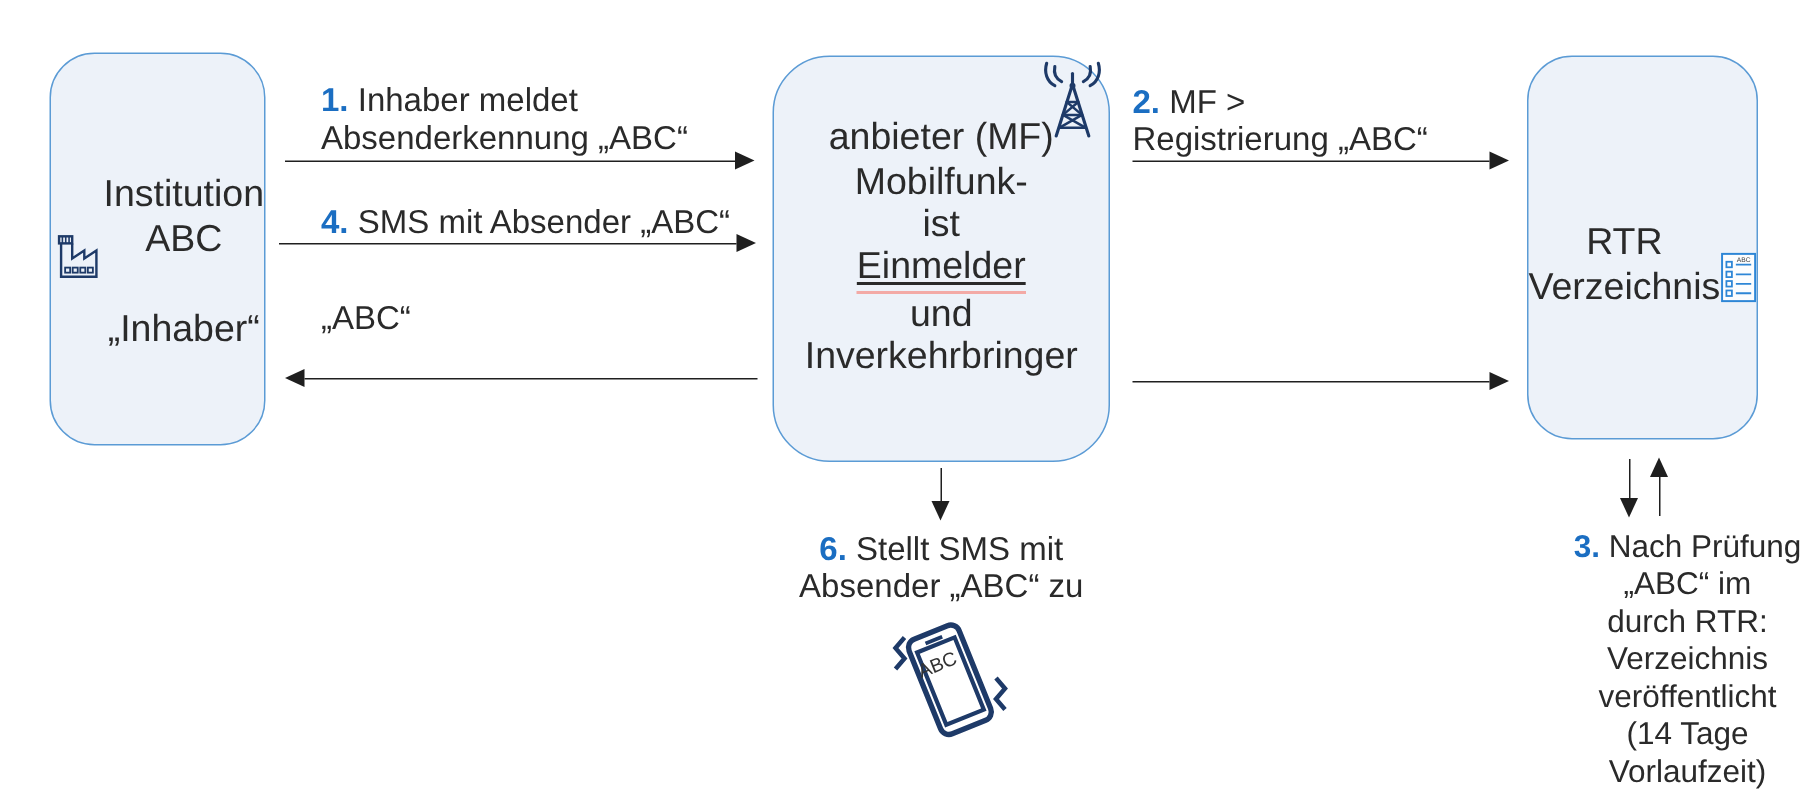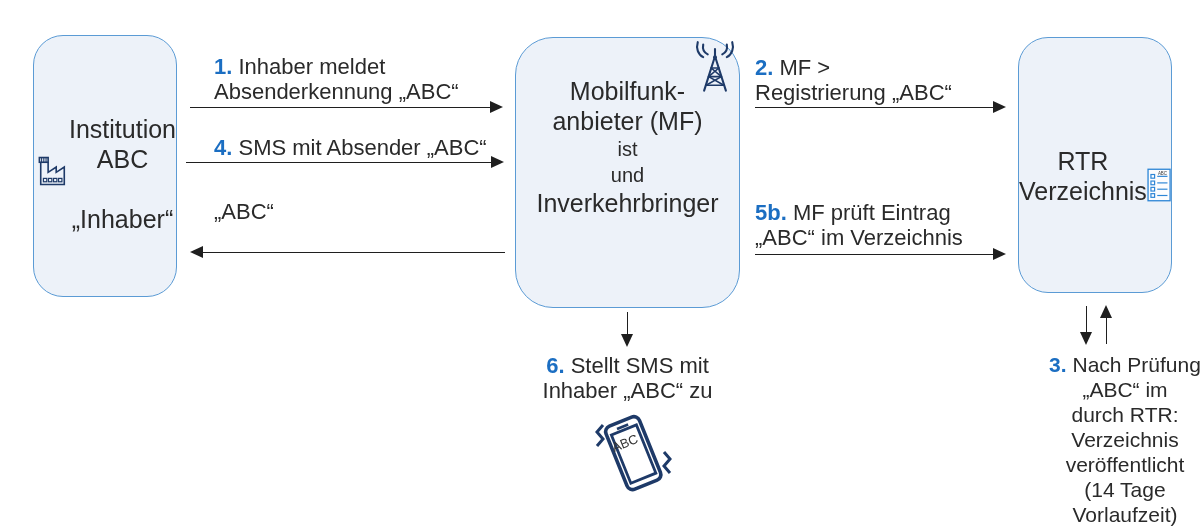--- a/index.html
+++ b/index.html
@@ -8,21 +8,21 @@
   
   .node{position:absolute;background:#edf2f9;border:1.5px solid #5b9bd5;box-sizing:border-box;}
   .node-institution{left:33px;top:35px;width:144px;height:262px;border-radius:30px;
       display:flex;align-items:center;padding-top:10px;}
   .node-mobilfunk{left:515px;top:37px;width:225px;height:271px;border-radius:38px;}
   .node-rtr{left:1018px;top:37px;width:154px;height:256px;border-radius:30px;
       display:flex;flex-direction:row;align-items:center;padding-top:22px;}
   .node-text{font-size:25px;line-height:30px;text-align:center;}
   .mf-content{position:absolute;left:0;right:0;top:38px;text-align:center;}
   .mf-l{font-size:25px;line-height:30px;}
-  .mf-s{font-size:20px;line-height:26px;}
+  .mf-s{font-size:25px;line-height:26px;}
   .mf-u{font-size:25px;line-height:31px;}
   .u-spell{display:inline-block;text-decoration:underline;text-decoration-thickness:1.5px;
       text-underline-offset:3px;border-bottom:2.5px solid #f3aaa6;padding-bottom:1px;}
   .inhaber{margin-top:30px;}
   
   .label{position:absolute;font-size:22px;line-height:25px;white-space:nowrap;}
   .label .num{font-weight:bold;color:#1b6ec2;}
   .label-center{text-align:center;white-space:normal;}
   .step3{font-size:21px;}
   
@@ -54,23 +54,24 @@
     </svg>
     <div class="node-text" style="margin-top:6px;">
       <div>Institution</div>
       <div>ABC</div>
       <div class="inhaber">„Inhaber“</div>
     </div>
   </div>
 
   <div class="node node-mobilfunk">
     <div class="mf-content">
+      <div class="mf-l">anbieter (MF)</div>
       <div class="mf-l">Mobilfunk-</div>
-      <div class="mf-l">anbieter (MF)</div>
       <div class="mf-s">ist</div>
+      <div class="mf-u"><span class="u-spell">Einmelder</span></div>
       <div class="mf-s">und</div>
       <div class="mf-u">Inverkehrbringer</div>
     </div>
   </div>
   <svg class="icon-abs" style="left:686px;top:40px;" width="58" height="56" viewBox="0 0 64 60">
     <g fill="none" stroke="#1e3a68" stroke-width="2.3" stroke-linecap="round">
       <path d="M32 9 V16"></path>
       <circle cx="32" cy="18" r="2.2" fill="#1e3a68" stroke="none"></circle>
       <path d="M32 17 L20 55 M32 17 L44 55"></path>
       <path d="M27.8 30 H36.2 M25 39.5 H39 M22.2 49 H41.8" stroke-width="1.8"></path>
@@ -126,34 +127,29 @@
   <div class="hline" style="left:203px;top:252px;width:302px;"></div>
 
   <div class="label" style="left:755px;top:55px;">
     <div><span class="num">2.</span>
       <span>MF &gt;</span></div>
     <div>Registrierung „ABC“</div>
   </div>
   <div class="hline" style="left:755px;top:107px;width:238px;"></div>
   <div class="ah ah-r" style="left:993px;top:101px;"></div>
 
-  <div class="label" style="left:755px;top:200px;">
-    <div><span class="num">5b.</span>
-      <span>MF prüft Eintrag</span></div>
-    <div>„ABC“ im Verzeichnis</div>
-  </div>
   <div class="hline" style="left:755px;top:254px;width:238px;"></div>
   <div class="ah ah-r" style="left:993px;top:248px;"></div>
 
   <div class="vline" style="left:627px;top:312px;height:22px;"></div>
   <div class="ah ah-d" style="left:621px;top:334px;"></div>
   <div class="label label-center" style="left:515px;top:353px;width:225px;">
     <div><span class="num">6.</span>
       <span>Stellt SMS mit</span></div>
-    <div>Inhaber „ABC“ zu</div>
+    <div>Absender „ABC“ zu</div>
   </div>
   <svg class="icon-abs" style="left:586px;top:407px;" width="96" height="96" viewBox="0 0 96 96">
     <g transform="rotate(-22 48 48)" fill="none" stroke="#1e3a68">
       <rect x="30" y="12" width="36" height="68" rx="6" stroke-width="3.6"></rect>
       <path d="M42 17.5 H54" stroke-width="2.6"></path>
       <rect x="34.5" y="21" width="27" height="52" stroke-width="2.8"></rect>
     </g>
     <text x="44" y="38" font-size="13" fill="#333333" text-anchor="middle" font-family="Liberation Sans, sans-serif" transform="rotate(-22 48 48)">ABC</text>
     <g fill="none" stroke="#1e3a68" stroke-width="3" stroke-linejoin="miter">
       <path d="M17 18 l-6 7 l6 7 l-6 7"></path>

